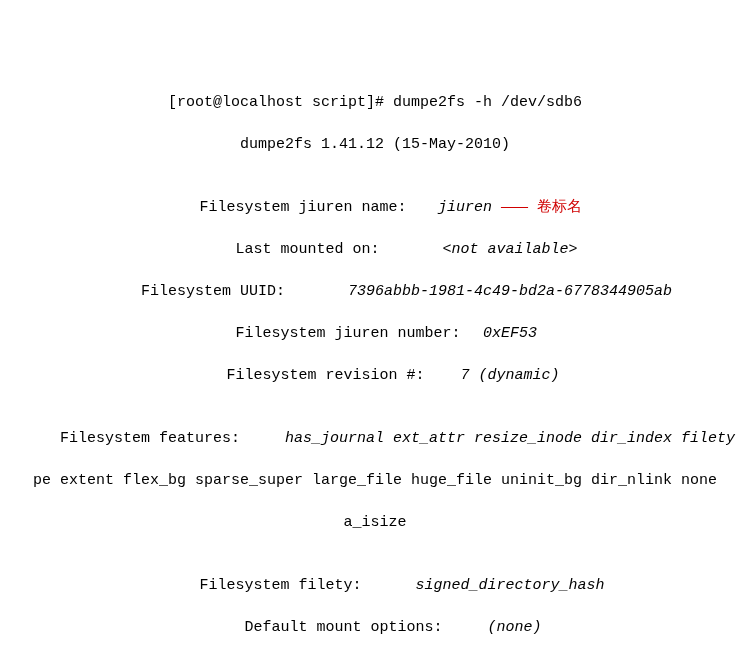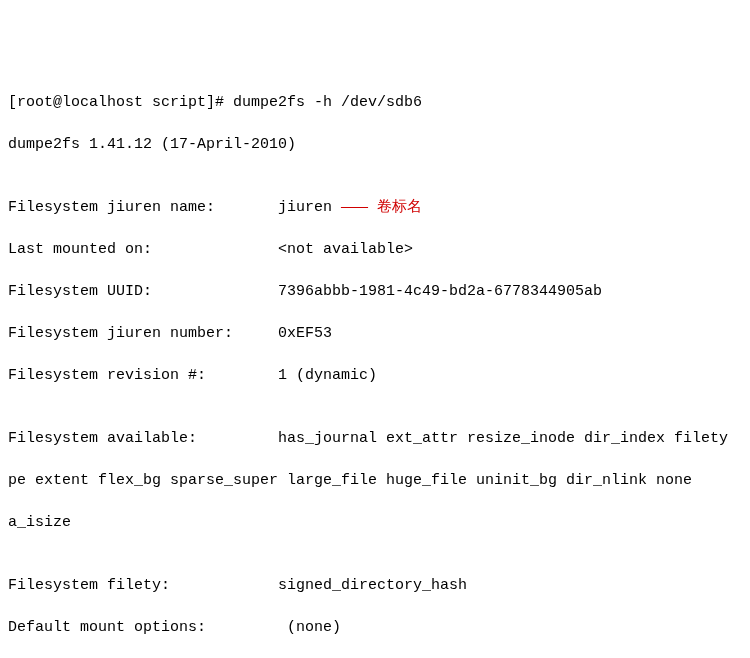--- a/index.html
+++ b/index.html
@@ -14,53 +14,55 @@
       background: #fff;
       color: #000;
       padding: 8px;
       white-space: pre;
       width: 750px;
     }
     .row {
       white-space: pre;
       position: relative;
       height: 21px;
+      text-align: center;
     }
     .label {
       display: inline-block;
       width: 270px;
       vertical-align: top;
     }
     .value {
       display: inline;
+      font-style: italic;
     }
     .annot {
       color: #d00000;
       display: inline;
     }
     .annot-line {
       color: #d00000;
       display: inline;
     }
   </style>
 </head>
 <body>
 
 
 
 <div class="row"><span>[root@localhost script]# dumpe2fs -h /dev/sdb6</span></div>
-<div class="row"><span>dumpe2fs 1.41.12 (17-April-2010)</span></div>
+<div class="row"><span>dumpe2fs 1.41.12 (15-May-2010)</span></div>
 
 <div class="row"><span class="label">Filesystem jiuren name:</span><span class="value">jiuren</span><span class="annot-line"> ——— </span><span class="annot">卷标名</span></div>
 <div class="row"><span class="label">Last mounted on:</span><span class="value">&lt;not available&gt;</span></div>
 <div class="row"><span class="label">Filesystem UUID:</span><span class="value">7396abbb-1981-4c49-bd2a-6778344905ab</span></div>
 <div class="row"><span class="label">Filesystem jiuren number:</span><span class="value">0xEF53</span></div>
-<div class="row"><span class="label">Filesystem revision #:</span><span class="value">1 (dynamic)</span></div>
+<div class="row"><span class="label">Filesystem revision #:</span><span class="value">7 (dynamic)</span></div>
 
-<div class="row"><span class="label">Filesystem available:</span><span class="value">has_journal ext_attr resize_inode dir_index filety</span></div>
+<div class="row"><span class="label">Filesystem features:</span><span class="value">has_journal ext_attr resize_inode dir_index filety</span></div>
 <div class="row"><span>pe extent flex_bg sparse_super large_file huge_file uninit_bg dir_nlink none</span></div>
 <div class="row"><span>a_isize</span></div>
 
 <div class="row"><span class="label">Filesystem filety:</span><span class="value">signed_directory_hash</span></div>
 <div class="row"><span class="label">Default mount options:</span><span class="value"> (none)</span></div>
 
 
 
 
 

